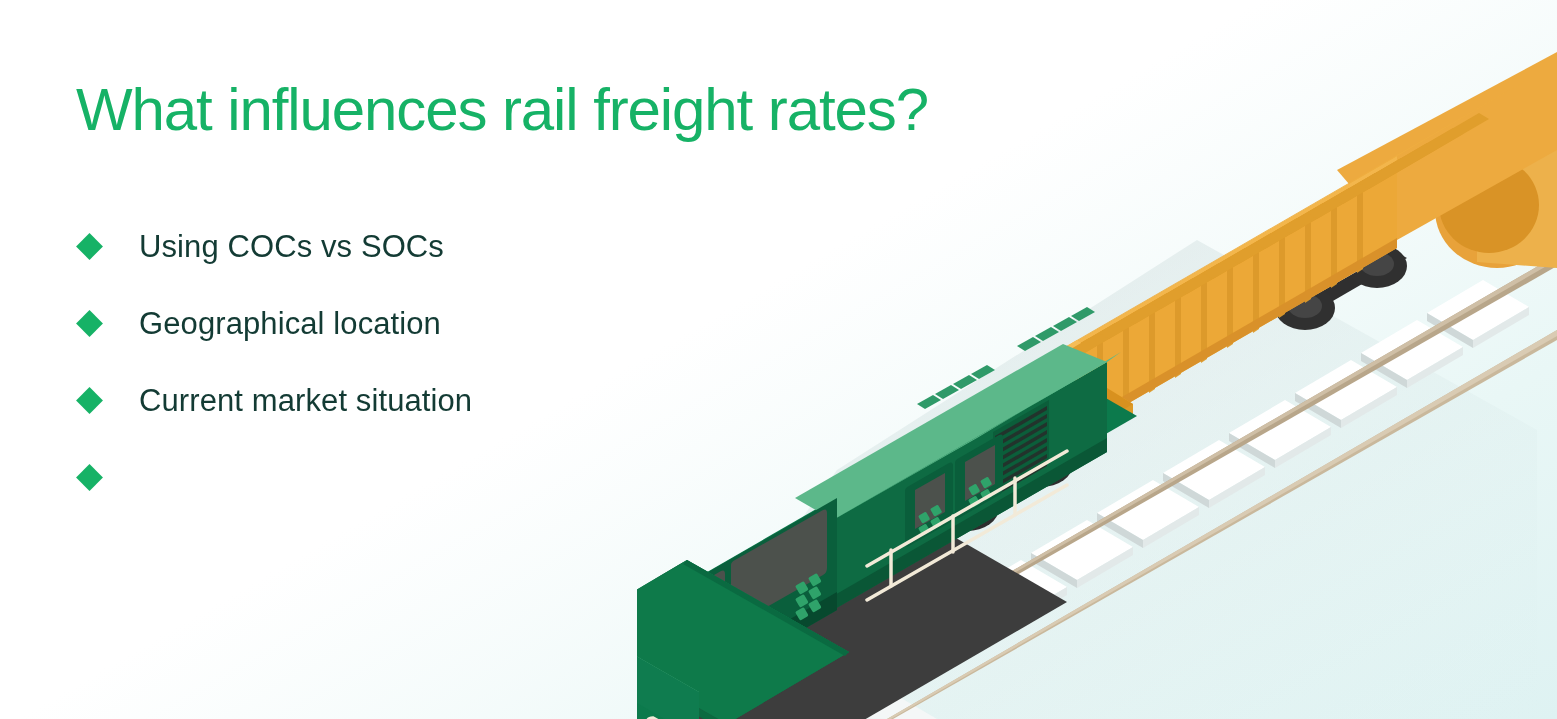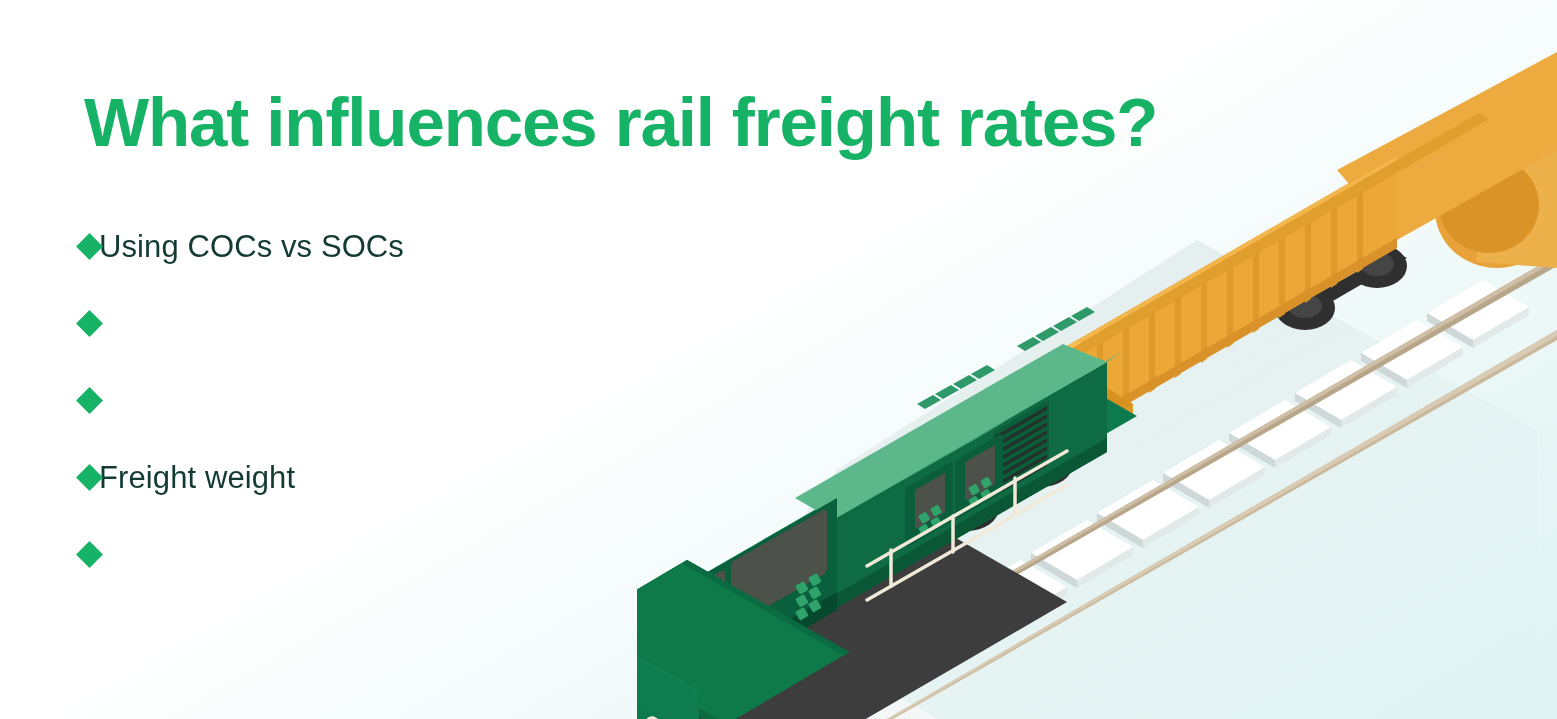--- a/index.html
+++ b/index.html
@@ -30,24 +30,24 @@
   #content {
     position: absolute;
     left: 0; top: 0;
     width: 780px;
     z-index: 30;
   }
   #page-title {
     position: absolute;
     left: 76px;
     top: 78px;
-    margin: 8px;
-    font-size: 69px;
+    margin: 0;
+    font-size: 60px;
     line-height: 1.06;
-    font-weight: 700;
+    font-weight: 400;
     letter-spacing: -1.1px;
     color: #16b266;
     white-space: nowrap;
   }
   #bullet-list {
     position: absolute;
     left: 76px;
     top: 208px;
     margin: 0;
     padding: 0;
@@ -60,20 +60,21 @@
   }
   .bullet-diamond {
     width: 19px;
     height: 19px;
     background: #16b266;
     transform: rotate(45deg);
     flex: 0 0 auto;
     margin-left: 4px;
   }
   .bullet-label {
+    margin-left: 40px;
     font-size: 31px;
     line-height: 1;
     color: #133b34;
     letter-spacing: 0.1px;
     white-space: nowrap;
   }
 
   
   #illustration {
     position: absolute;
@@ -449,26 +450,24 @@
   <div id="content">
     <h1 id="page-title">What influences rail freight rates?</h1>
 
     <ul id="bullet-list">
       <li class="bullet-row">
         <span class="bullet-diamond"></span>
         <span class="bullet-label">Using COCs vs SOCs</span>
       </li>
       <li class="bullet-row">
         <span class="bullet-diamond"></span>
+        <span class="bullet-label">Geographical location</span>
       </li>
       <li class="bullet-row">
         <span class="bullet-diamond"></span>
-      </li>
-      <li class="bullet-row">
-        <span class="bullet-diamond"></span>
-        <span class="bullet-label">Freight weight</span>
+        <span class="bullet-label">Current market situation</span>
       </li>
       <li class="bullet-row">
         <span class="bullet-diamond"></span>
       </li>
     </ul>
   </div>
 </div>
 
 </body></html>

